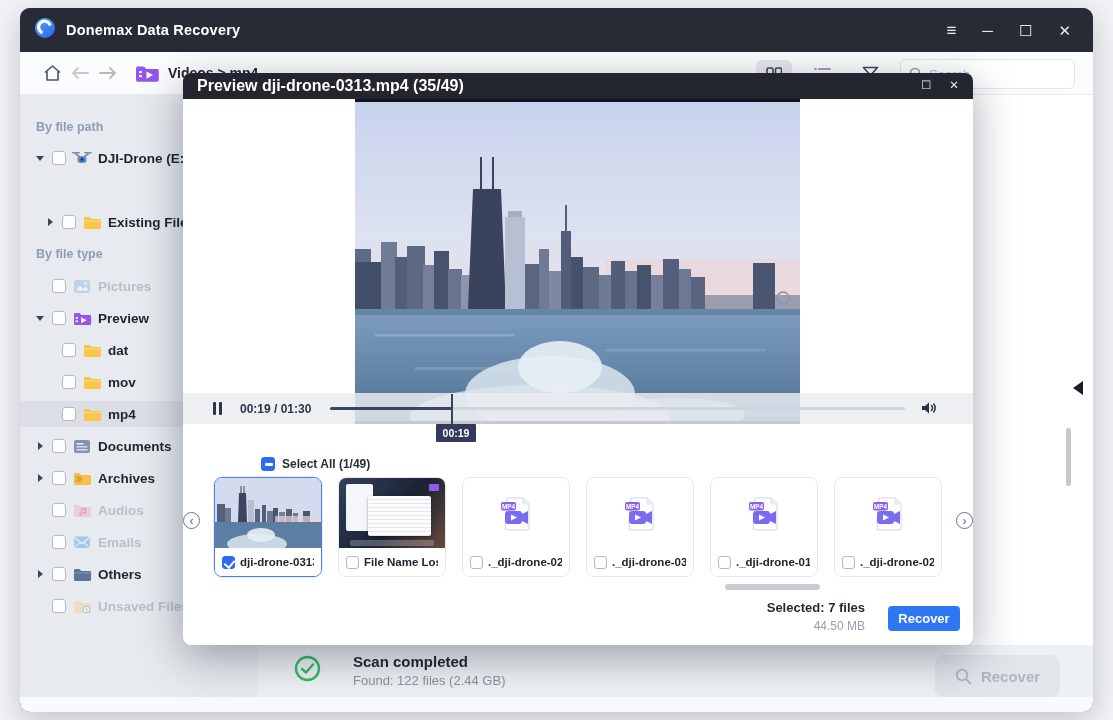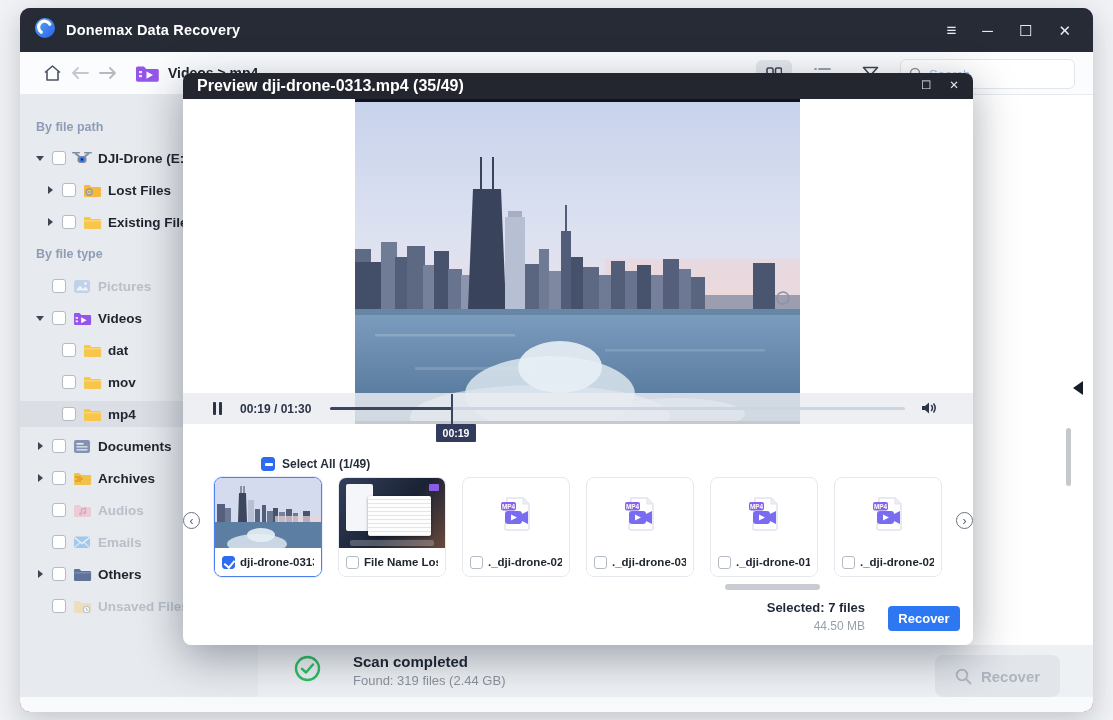--- a/index.html
+++ b/index.html
@@ -230,32 +230,20 @@
               <path d="M3.2 2.5 L8 6 M16.8 2.5 L12 6" stroke="#7e8ba1" stroke-width="1.6"></path>
               <rect x="5.5" y="5" width="9" height="7" rx="2.4"></rect>
             </g>
             <circle cx="10" cy="8.5" r="2.6" fill="#2f6ff0"></circle>
             <circle cx="10" cy="8.5" r="1" fill="#0d1a33"></circle>
           </svg>
       </span>
       <span>DJI-Drone (E:)</span>
     </div>
 
-    <div class="trow lv1" style="top:82px">
-      <span class="arr right"></span>
-      <span class="cb"></span>
-      <span class="ticon">
-        <svg width="19" height="15" viewBox="0 0 19 15">
-            <path d="M1 2 h5.5 l1.8 2 h8.5 a1.3 1.3 0 0 1 1.3 1.3 v7.4 a1.4 1.4 0 0 1 -1.4 1.4 h-14.3 a1.4 1.4 0 0 1 -1.4 -1.4 v-9.4 a1.3 1.3 0 0 1 1.3 -1.3 z" fill="#f5b93e"></path>
-            <circle cx="6.2" cy="9" r="3" fill="#f9d269" stroke="#8d97a8" stroke-width="1.3"></circle>
-            <path d="M4.7 9 h3" stroke="#8d97a8" stroke-width="1.3"></path>
-          </svg>
-      </span>
-      <span>Lost Files</span>
-    </div>
 
     <div class="trow lv1" style="top:114px">
       <span class="arr right"></span>
       <span class="cb"></span>
       <span class="ticon">
         <svg width="19" height="15" viewBox="0 0 19 15">
             <path d="M1 2 h5.5 l1.8 2 h8.5 a1.3 1.3 0 0 1 1.3 1.3 v7.4 a1.4 1.4 0 0 1 -1.4 1.4 h-14.3 a1.4 1.4 0 0 1 -1.4 -1.4 v-9.4 a1.3 1.3 0 0 1 1.3 -1.3 z" fill="#f7c64a"></path>
             <path d="M1 5.2 h17.1 v1.2 h-17.1z" fill="#fbda7d"></path>
           </svg>
       </span>
@@ -281,21 +269,21 @@
       <span class="arr down"></span>
       <span class="cb"></span>
       <span class="ticon">
         <svg width="19" height="15" viewBox="0 0 19 15">
             <path d="M1 2 h5.5 l1.8 2 h8.5 a1.3 1.3 0 0 1 1.3 1.3 v7.4 a1.4 1.4 0 0 1 -1.4 1.4 h-14.3 a1.4 1.4 0 0 1 -1.4 -1.4 v-9.4 a1.3 1.3 0 0 1 1.3 -1.3 z" fill="#9555ea"></path>
             <rect x="2.6" y="6" width="2.4" height="1.8" fill="#fff" opacity=".85"></rect>
             <rect x="2.6" y="9.4" width="2.4" height="1.8" fill="#fff" opacity=".85"></rect>
             <path d="M8.2 6.2 l5.4 3 -5.4 3 z" fill="#fff"></path>
           </svg>
       </span>
-      <span>Videos</span>
+      <span>Preview</span>
     </div>
 
     <div class="trow lv1" style="top:242px">
       <span class="arr"></span>
       <span class="cb"></span>
       <span class="ticon">
         <svg width="19" height="15" viewBox="0 0 19 15">
             <path d="M1 2 h5.5 l1.8 2 h8.5 a1.3 1.3 0 0 1 1.3 1.3 v7.4 a1.4 1.4 0 0 1 -1.4 1.4 h-14.3 a1.4 1.4 0 0 1 -1.4 -1.4 v-9.4 a1.3 1.3 0 0 1 1.3 -1.3 z" fill="#f7c64a"></path>
             <path d="M1 5.2 h17.1 v1.2 h-17.1z" fill="#fbda7d"></path>
           </svg>
@@ -413,21 +401,21 @@
   <div class="bottombar">
     <div class="status">
       <span>
         <svg width="27" height="27" viewBox="0 0 27 27">
             <circle cx="13.5" cy="13.5" r="11.5" fill="none" stroke="#2fbe63" stroke-width="2.4"></circle>
             <path d="M8 13.8 12 17.5 19 9.5" fill="none" stroke="#2fbe63" stroke-width="2.4" stroke-linecap="round" stroke-linejoin="round"></path>
           </svg>
       </span>
       <span>
         <div class="status-title">Scan completed</div>
-        <div class="status-sub">Found: 319 files (2.44 GB)</div>
+        <div class="status-sub">Found: 122 files (2.44 GB)</div>
       </span>
     </div>
     <div class="recover-disabled">
       <svg width="17" height="17" viewBox="0 0 17 17">
           <circle cx="7" cy="7" r="5.3" fill="none" stroke="#aeb6c0" stroke-width="1.8"></circle>
           <path d="M11 11 15.5 15.5" stroke="#aeb6c0" stroke-width="1.8" stroke-linecap="round"></path>
         </svg>
       <span>Recover</span>
     </div>
   </div>

